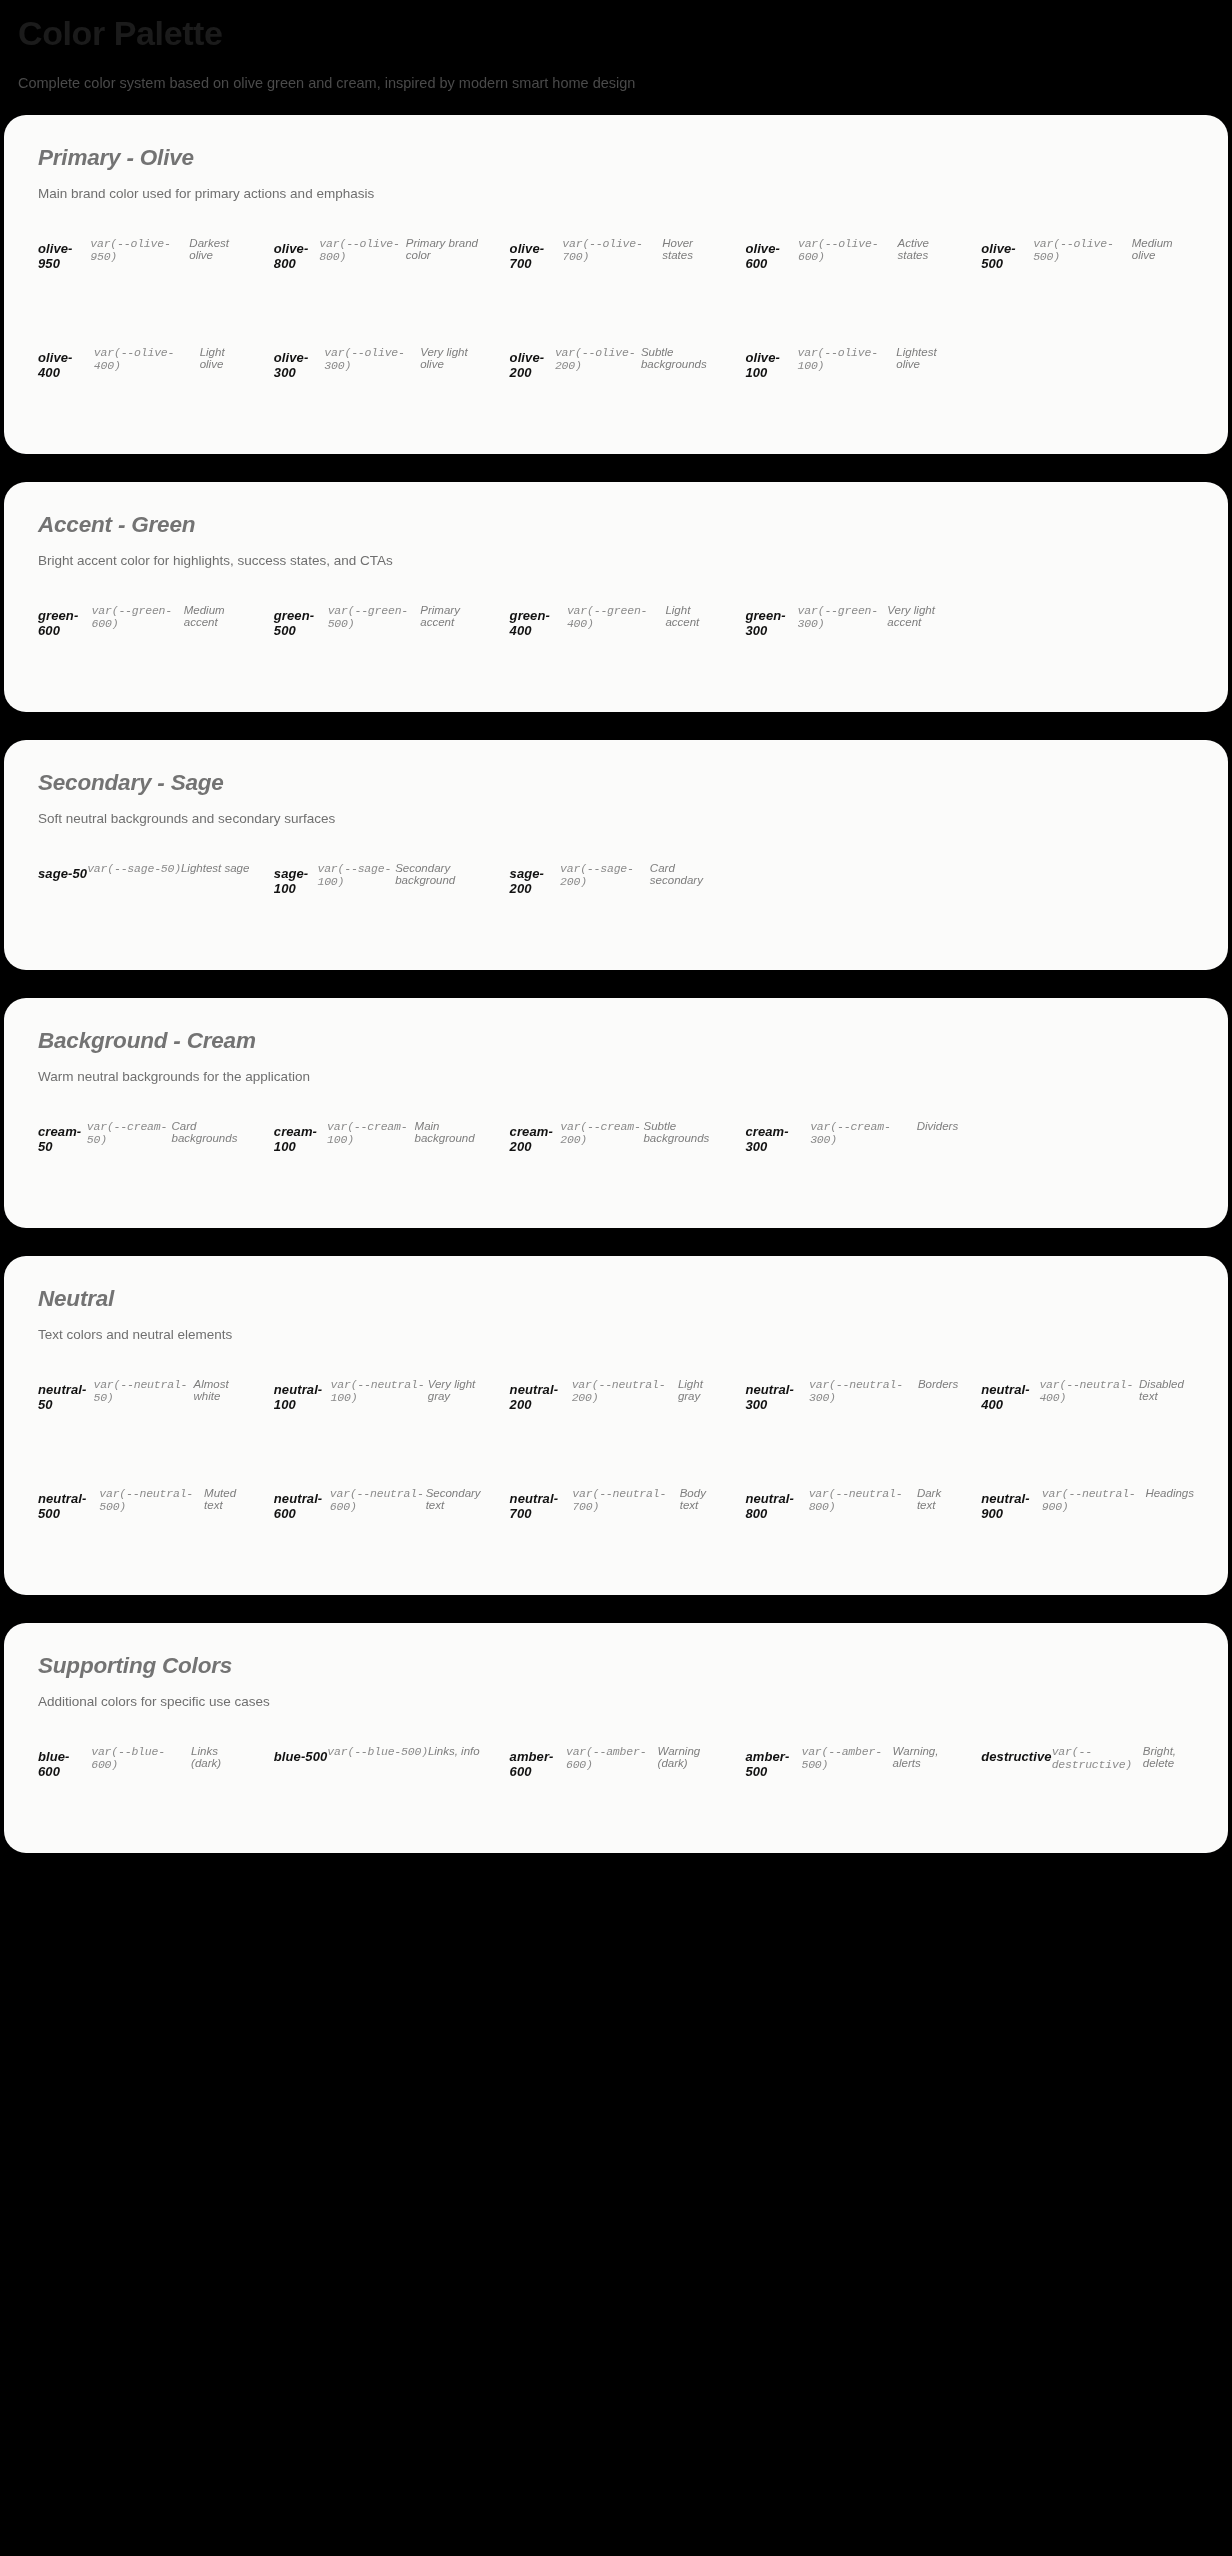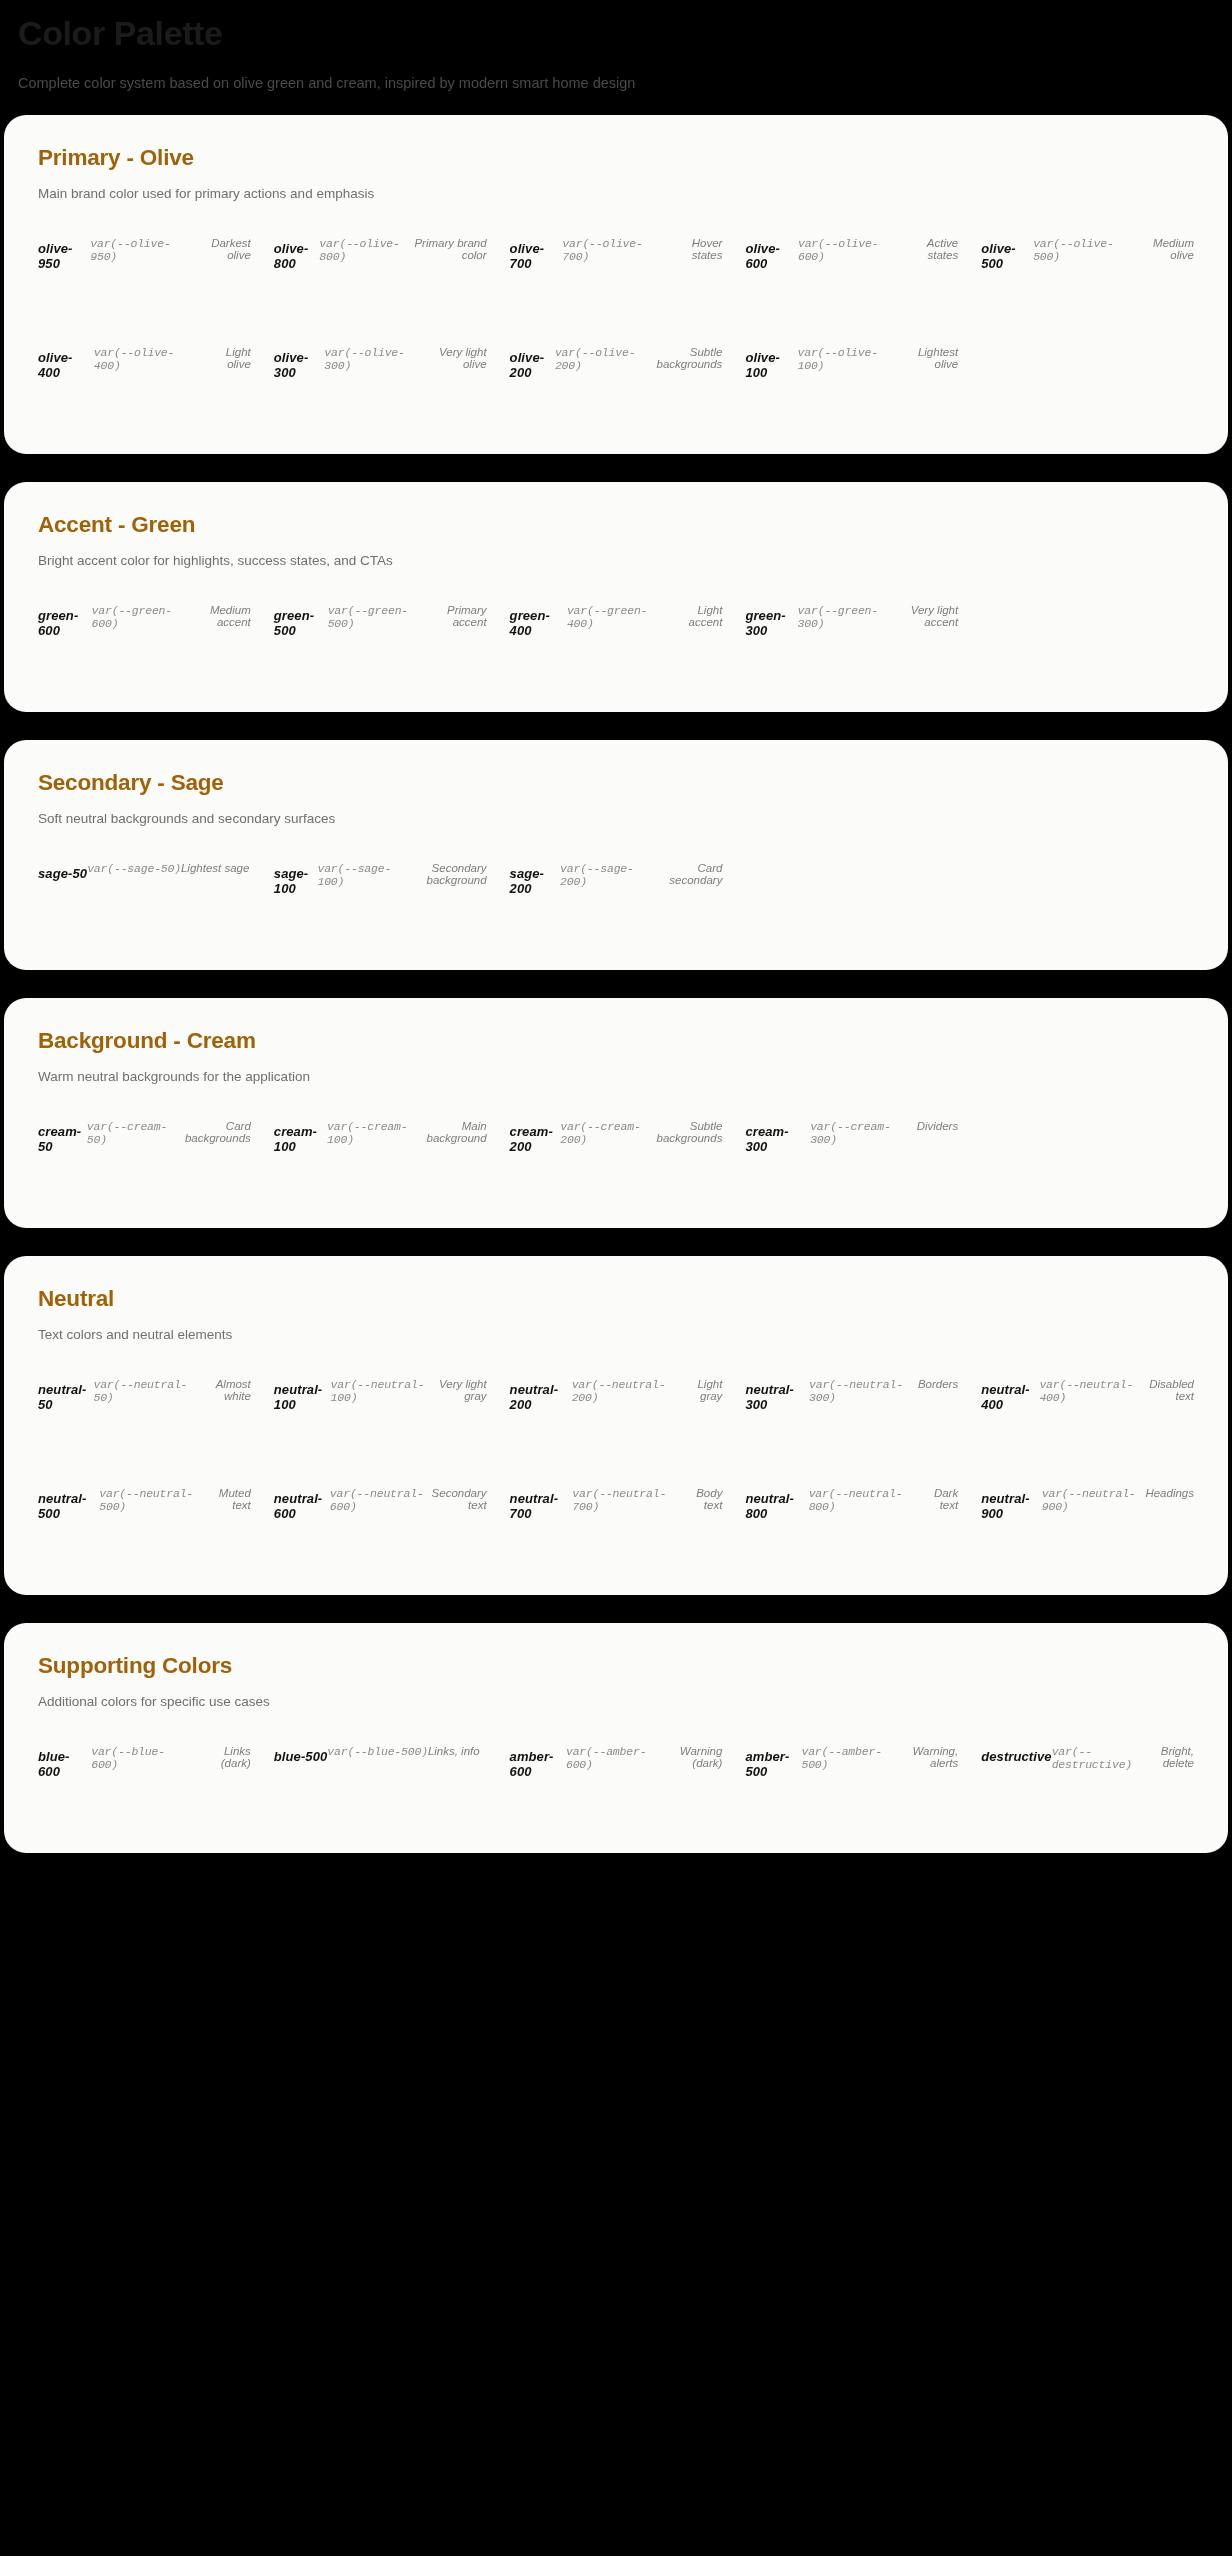--- a/index.html
+++ b/index.html
@@ -45,22 +45,23 @@
   .section-card {
     background: #fbfbfa;
     border-radius: 22px;
     padding: 30px 34px 34px 34px;
     margin: 0 4px;
   }
 
   .section-title {
     font-size: 22.5px;
     font-weight: 700;
-    color: #a16207;
+    color: #737373;
     letter-spacing: -0.2px;
+    font-style: italic;
   }
 
   .section-desc {
     margin-top: 14px;
     font-size: 13.5px;
     color: #6f6f6f;
     line-height: 1.4;
   }
 
   
@@ -100,21 +101,20 @@
     font-size: 11.5px;
     color: #8b8b8b;
     font-family: "Liberation Mono", monospace;
     letter-spacing: -0.2px;
   }
 
   .swatch-use {
     margin-top: 7px;
     font-size: 11.5px;
     color: #7d7d7d;
-    text-align: right;
   }
 </style>
 </head>
 <body>
 
 <div class="page-header">
   <div class="page-title">Color Palette</div>
   <div class="page-subtitle">Complete color system based on olive green and cream, inspired by modern smart home design</div>
 </div>
 

